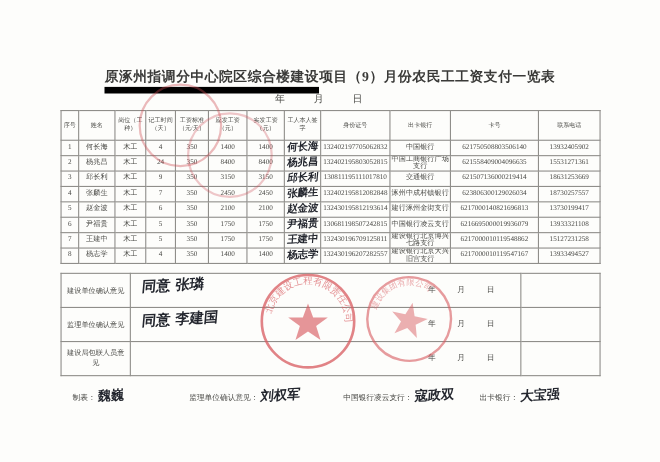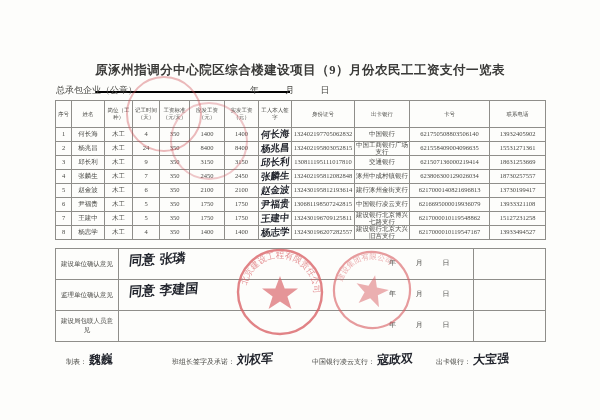--- a/index.html
+++ b/index.html
@@ -10,21 +10,21 @@
     color:#45443f;
   }
   .page{position:absolute;inset:0;}
 
   
   .doc-title{
     position:absolute;top:62px;left:0;width:100%;
     text-align:center;font-size:12.5px;font-weight:bold;color:#3a3a38;
     letter-spacing:.5px;white-space:nowrap;
   }
-  .doc-title .u{border-bottom:2px solid #000000;padding-bottom:14px;}
+  .doc-title .u{border-bottom:6px solid #000000;padding-bottom:2px;}
   .sub-left{position:absolute;left:56px;top:84px;font-size:9px;color:#4a4a46;}
   .sub-date{position:absolute;left:250px;top:84px;font-size:9px;color:#4a4a46;letter-spacing:12px;}
 
   
   table.main{
     position:absolute;left:55px;top:100px;width:490px;
     border-collapse:collapse;table-layout:fixed;
   }
   table.main th,table.main td{
     border:1px solid #8f8e8a;
@@ -80,21 +80,20 @@
   svg.seal{position:absolute;overflow:visible;}
 </style>
 </head>
 <body>
 
 <div class="page">
 
   <div class="doc-title">
     <span class="u">原涿州指调分中心院区综合楼建设</span><span>项目（9）月份农民工工资支付一览表</span>
   </div>
-  <div class="sub-left">总承包企业（公章）</div>
   <div class="sub-date">年 月 日</div>
 
   <table class="main">
     <colgroup>
       <col style="width:16px">
         <col style="width:33px">
         <col style="width:28px">
       <col style="width:27px">
         <col style="width:30px">
         <col style="width:35px">
@@ -268,21 +267,21 @@
       </td>
       <td></td>
     </tr>
   </tbody>
     </table>
 
   <div class="foot" id="foot-maker">
     <span>制表：</span><span class="hand">魏巍</span>
   </div>
   <div class="foot" id="foot-foreman">
-    <span>班组长签字及承诺：</span><span class="hand">刘权军</span>
+    <span>监理单位确认意见：</span><span class="hand">刘权军</span>
   </div>
   <div class="foot" id="foot-labor">
     <span>中国银行凌云支行：</span><span class="hand">寇政双</span>
   </div>
   <div class="foot" id="foot-pm">
     <span>出卡银行：</span><span class="hand">大宝强</span>
   </div>
 
   <div class="ring stamp" style="left:126px;top:76px;width:72px;height:72px;"></div>
   <div class="ring stamp" style="left:170px;top:102px;width:74px;height:74px;border-color:rgba(204,74,82,.30);"></div>

